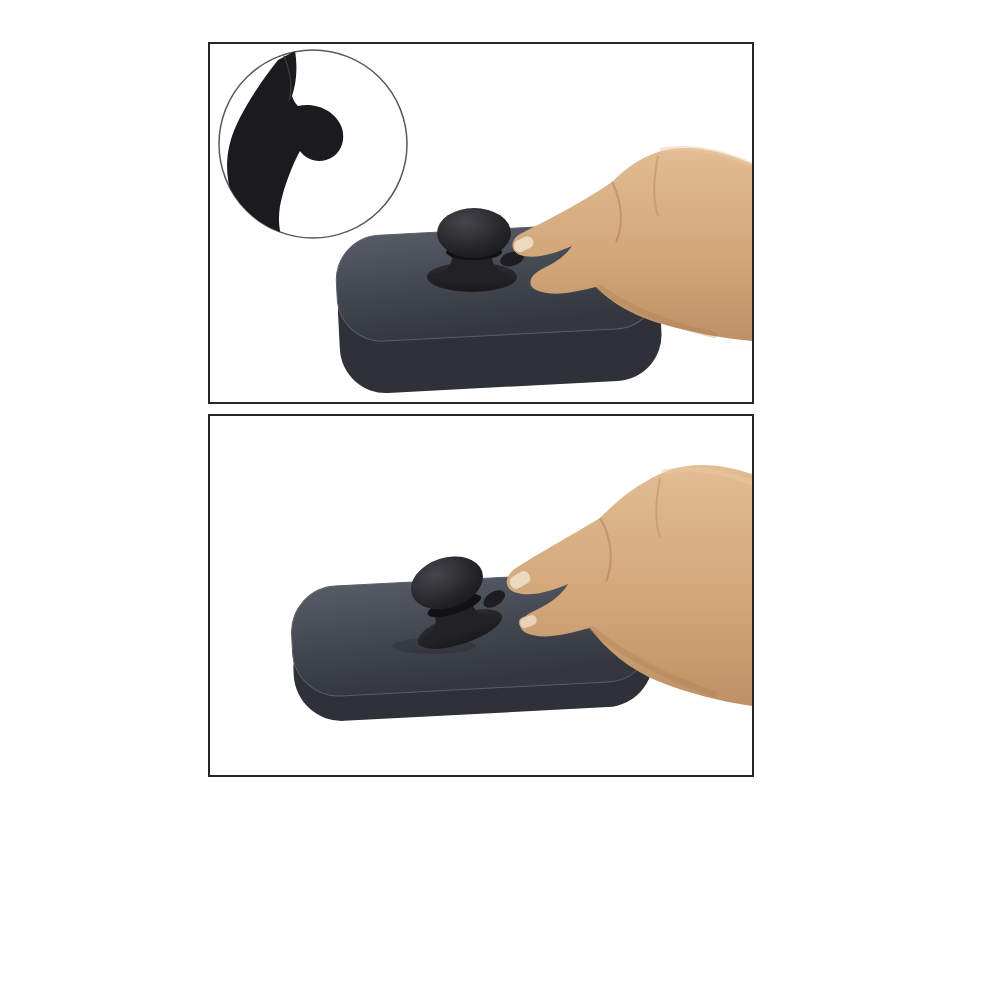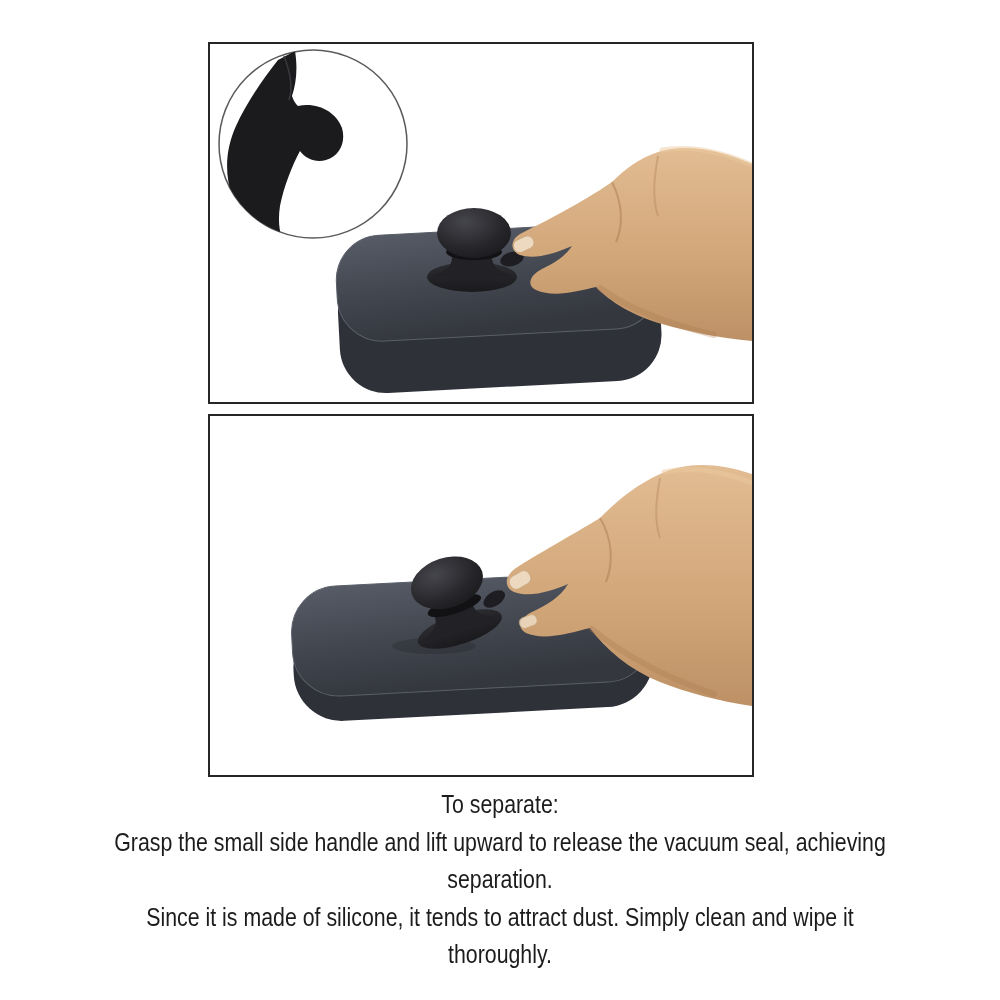--- a/index.html
+++ b/index.html
@@ -148,21 +148,14 @@
         <path d="M390,102 C402,122 404,146 396,166" stroke="var(--skin-shadow,#aa7c50)" stroke-width="2" fill="none" opacity="0.5"></path>
         <path d="M450,62 C446,84 444,104 450,122" stroke="var(--skin-shadow,#aa7c50)" stroke-width="2" fill="none" opacity="0.35"></path>
         <path d="M382,213 C412,238 452,260 504,278" stroke="var(--skin-shadow,#aa7c50)" stroke-width="6" fill="none" opacity="0.3" stroke-linecap="round"></path>
         <path d="M454,56 C484,50 514,56 540,66" stroke="var(--skin-light,#ecc9a0)" stroke-width="5" fill="none" opacity="0.5" stroke-linecap="round"></path>
         <rect x="299" y="157" width="22" height="14" rx="6" transform="rotate(-30 310 164)" style="fill:var(--nail,#ecd9c0)" stroke="#c9a87f" stroke-width="0.8"></rect>
         <rect x="309" y="200" width="18" height="11" rx="5" transform="rotate(-20 318 205)" style="fill:var(--nail,#ecd9c0)" stroke="#c9a87f" stroke-width="0.7" opacity="0.9"></rect>
       </g>
     </svg>
   </figure>
 
-  <div class="caption">
-    <p class="cap-line">To separate:</p>
-    <p class="cap-line">Grasp the small side handle and lift upward to release the vacuum seal, achieving</p>
-    <p class="cap-line">separation.</p>
-    <p class="cap-line">Since it is made of silicone, it tends to attract dust. Simply clean and wipe it</p>
-    <p class="cap-line">thoroughly.</p>
-  </div>
 
 </div>
 
 </body></html>

